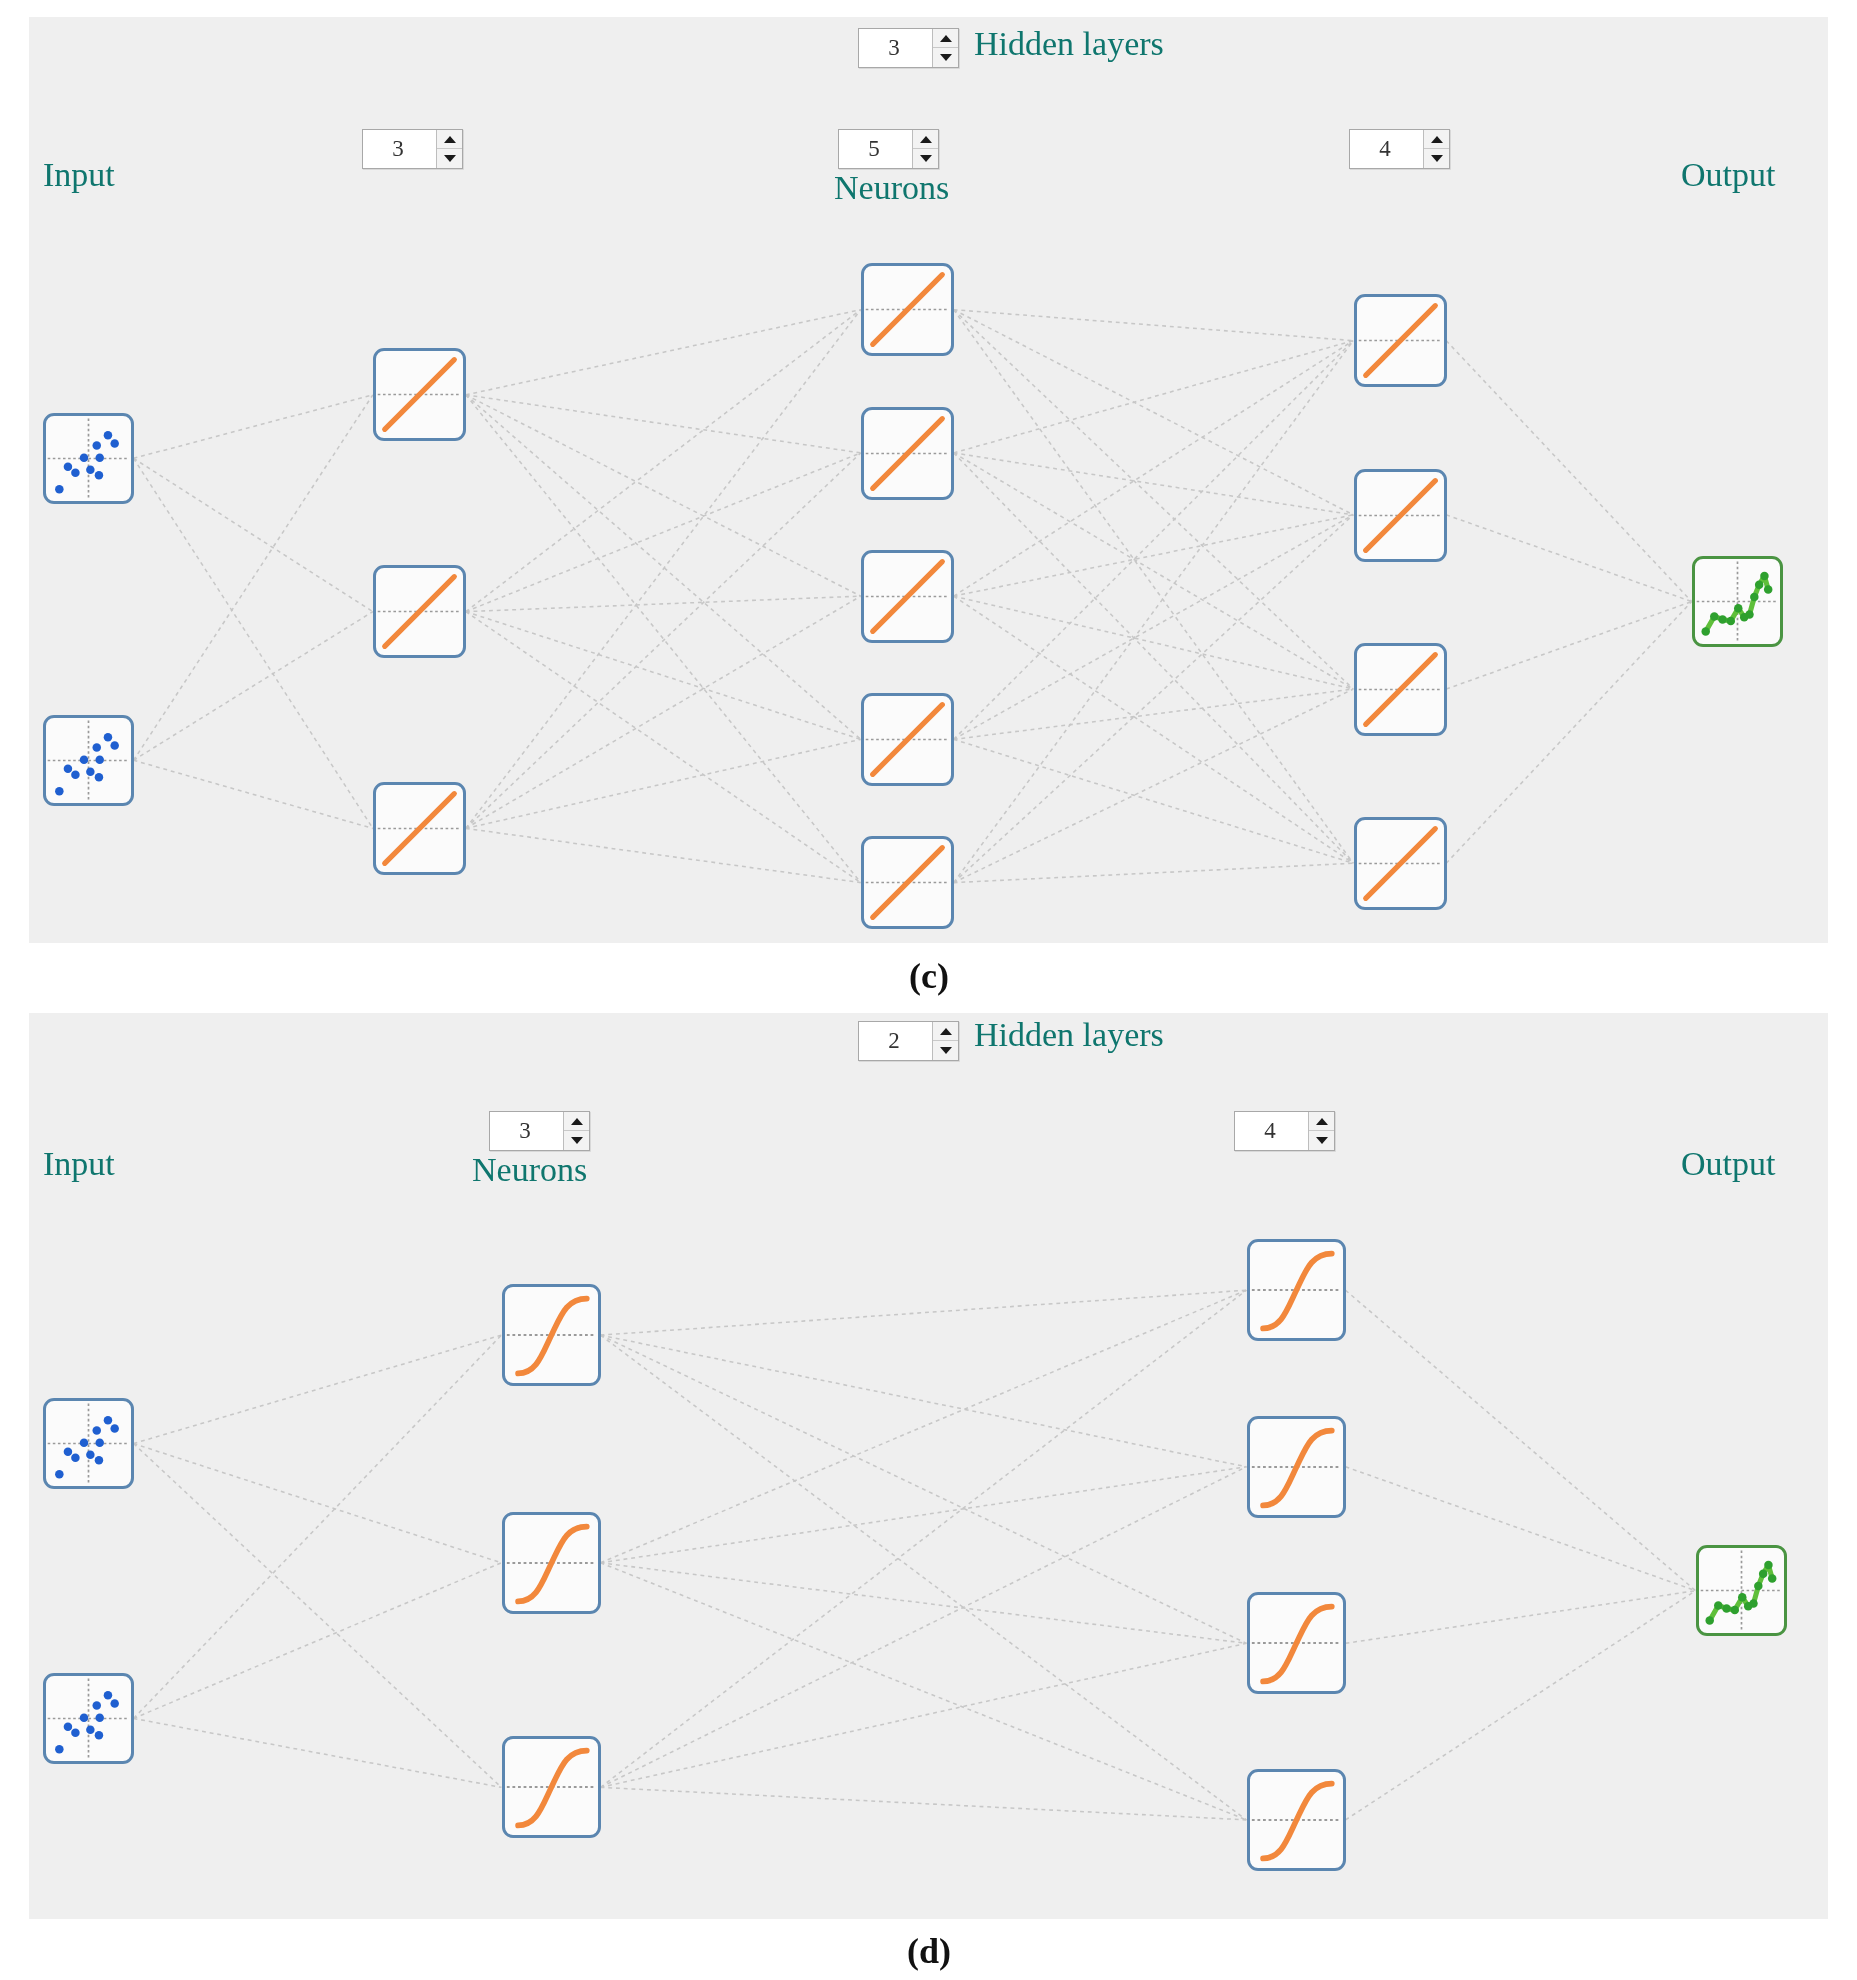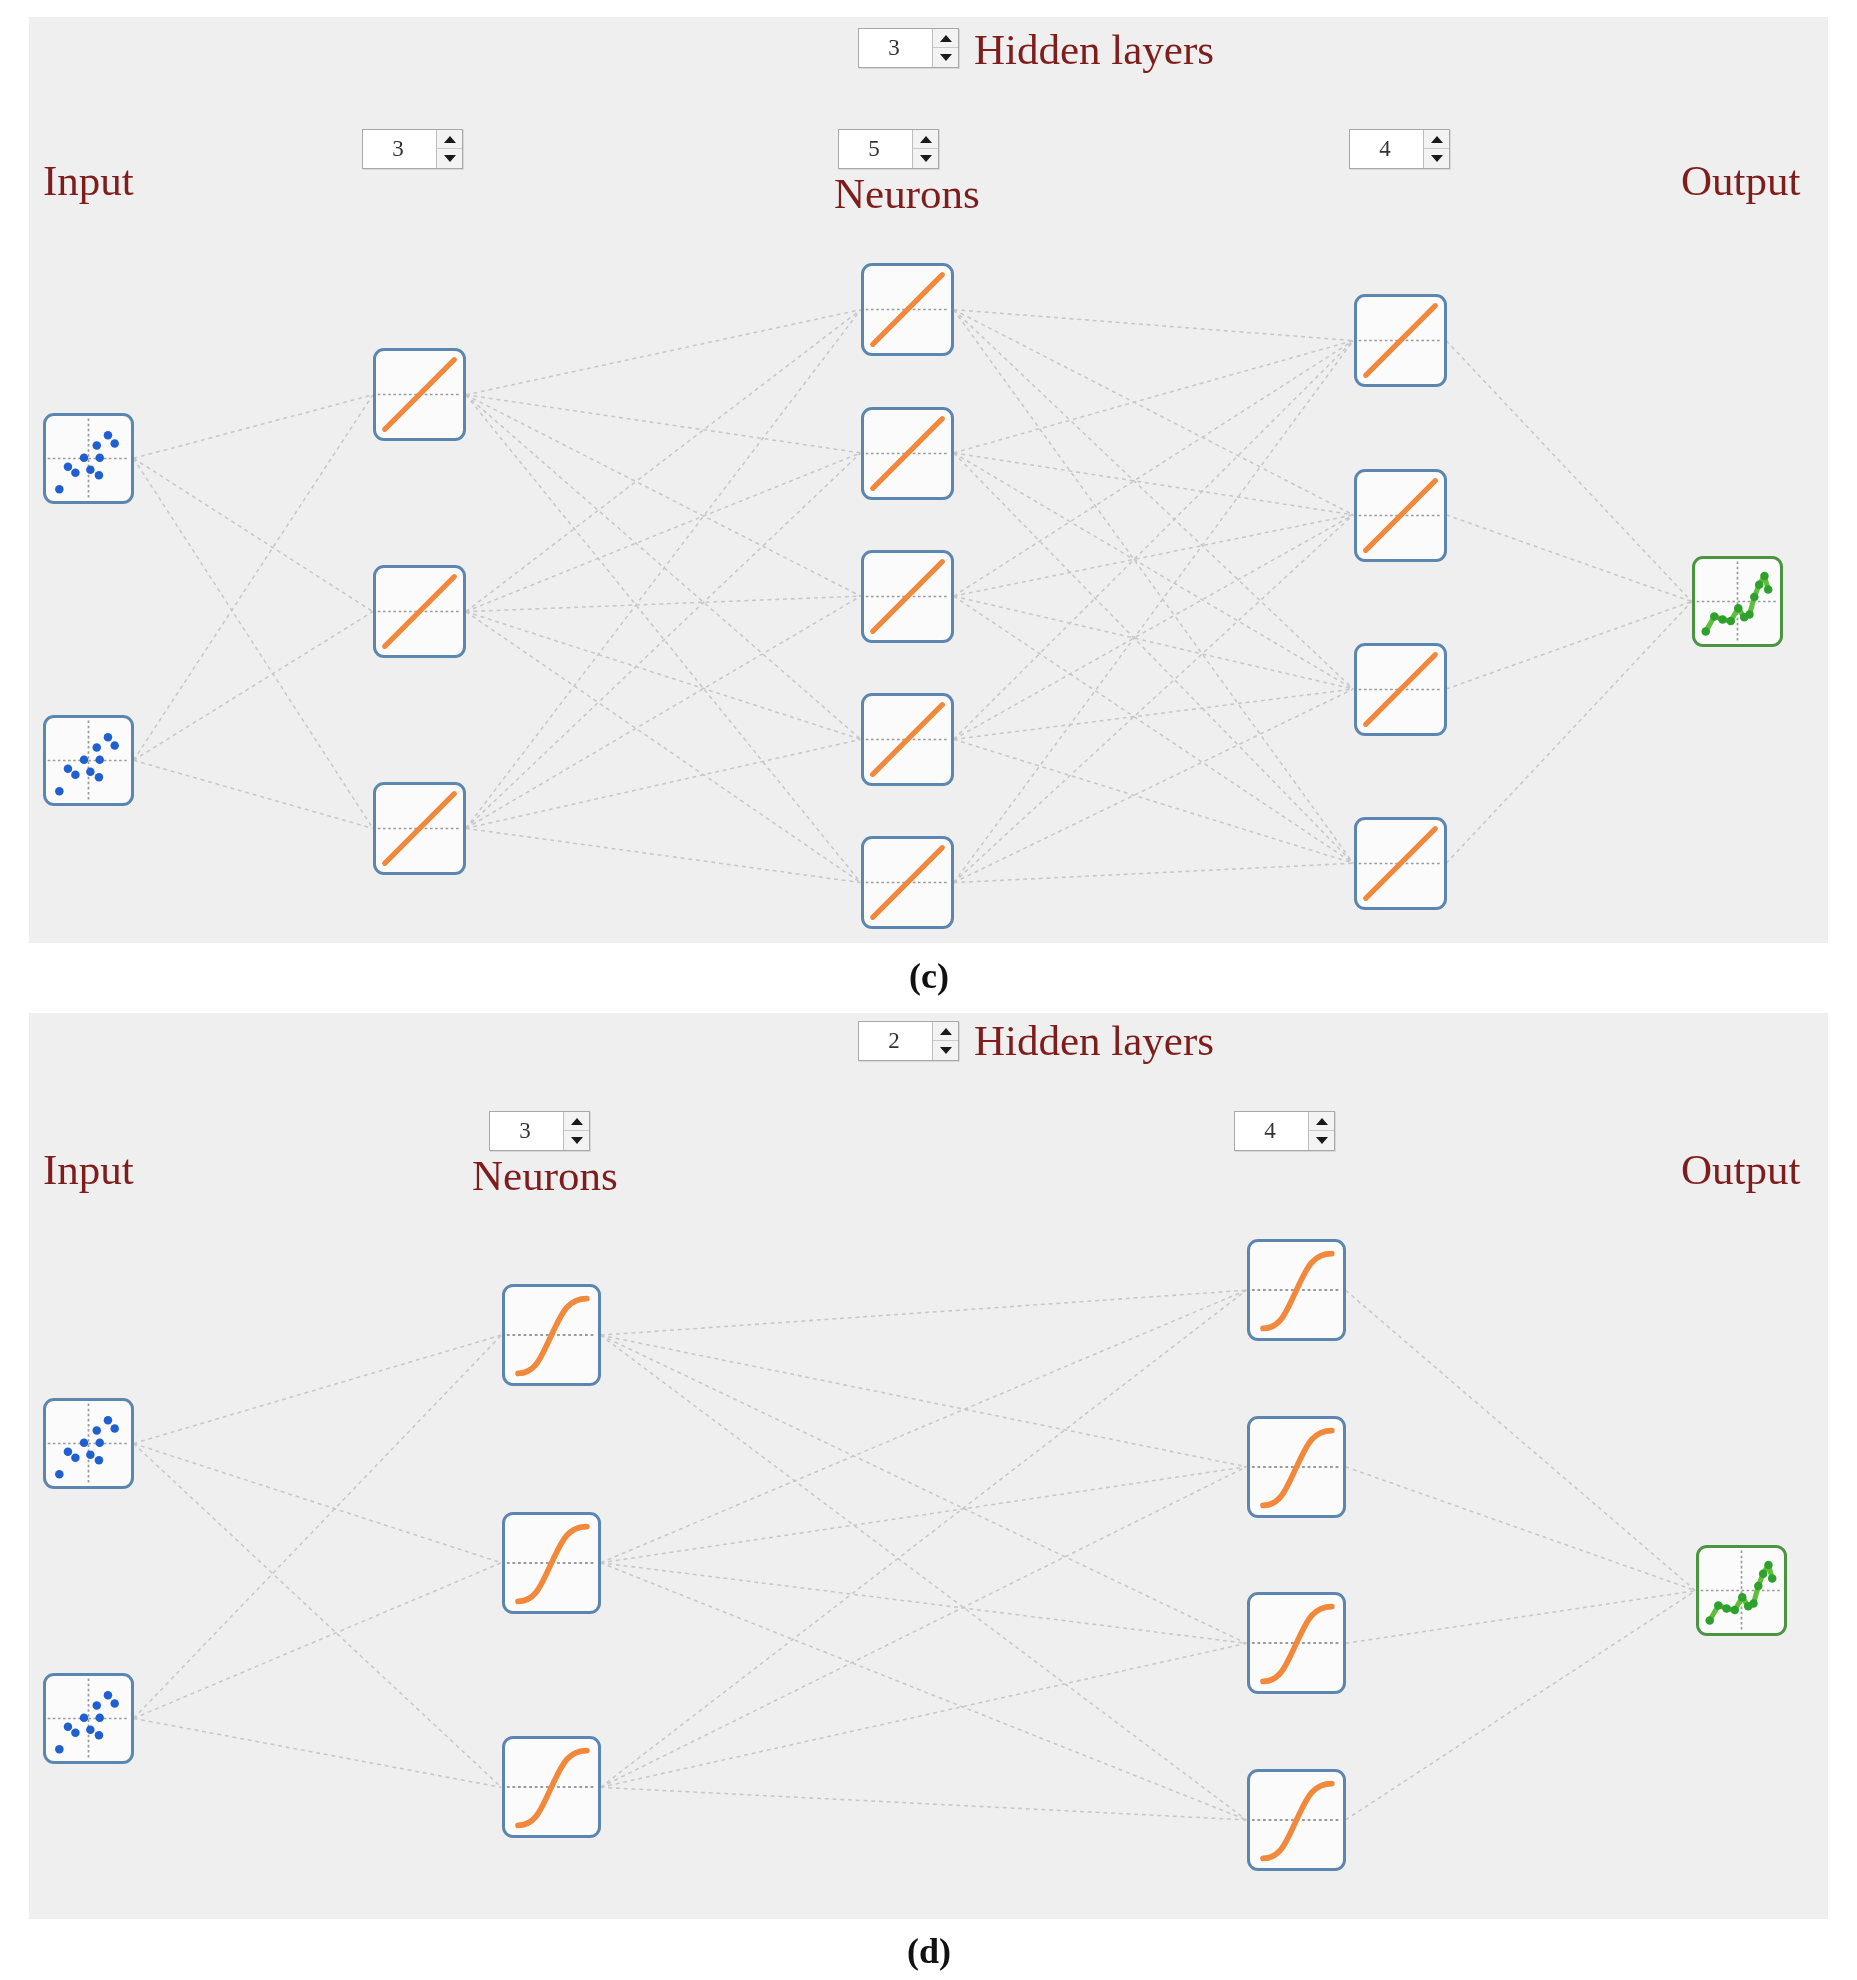--- a/index.html
+++ b/index.html
@@ -75,22 +75,22 @@
   }
   .arrow-dn {
     width: 0; height: 0;
     border-left: 6.2px solid transparent;
     border-right: 6.2px solid transparent;
     border-top: 7.7px solid #1a1a1a;
   }
 
   .lbl {
     position: absolute;
-    font-size: 43px;
-    color: #7f1d1d;
+    font-size: 34px;
+    color: #0f766e;
     white-space: nowrap;
   }
 
   
   .node {
     position: absolute;
     background: #fbfbfb;
     border: 3.1px solid #5b86b0;
     border-radius: 11px;
     overflow: hidden;

